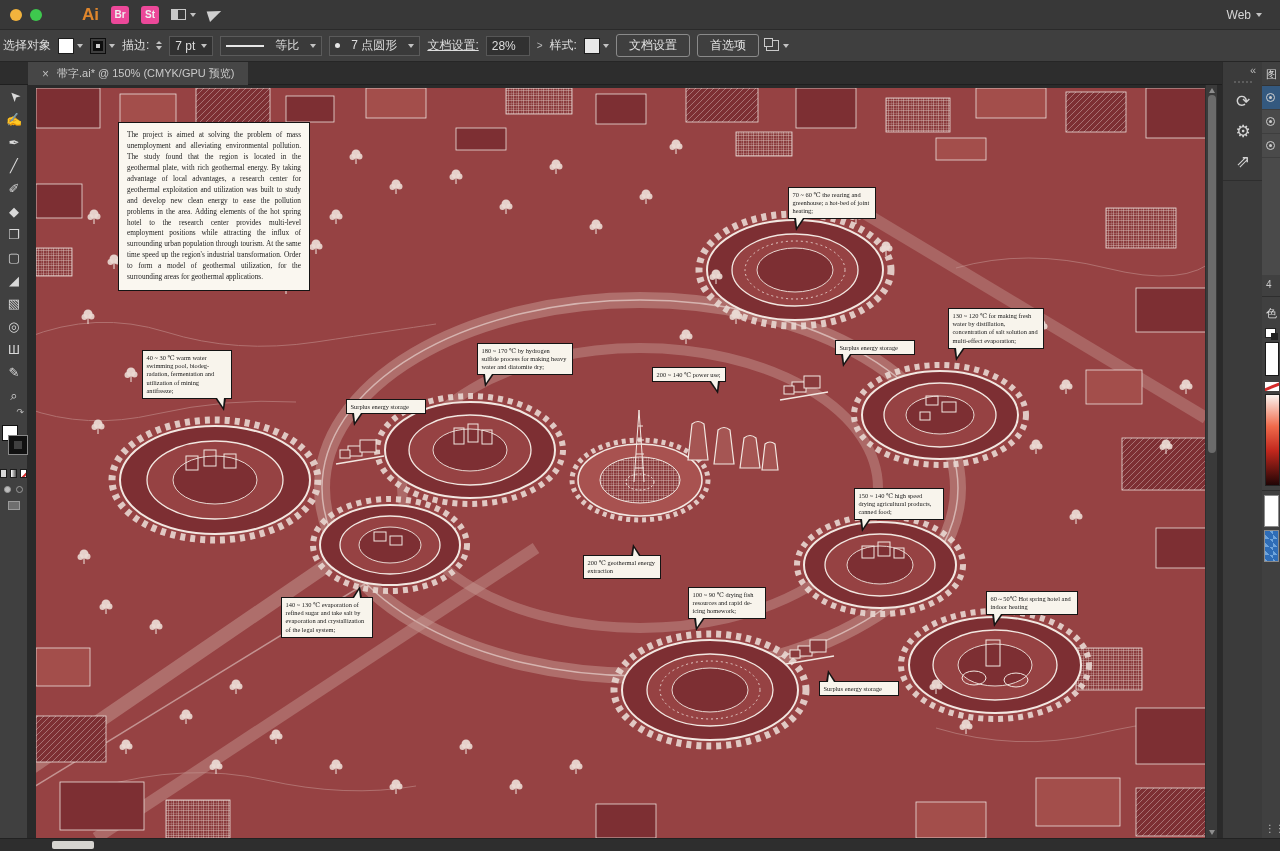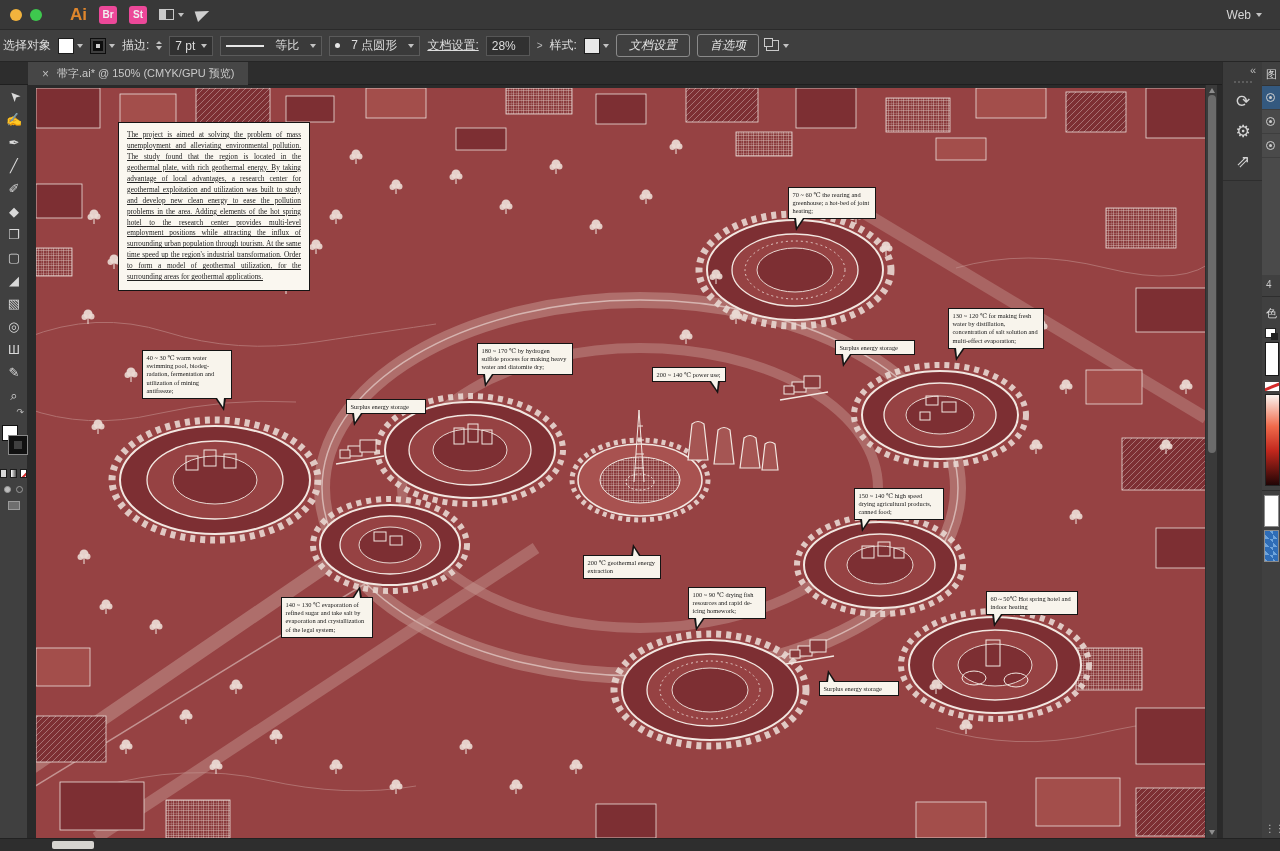--- a/index.html
+++ b/index.html
@@ -6,21 +6,21 @@
   html,body { width:1280px; height:851px; overflow:hidden; background:#222; }
   body { font-family:"Liberation Sans","DejaVu Sans",sans-serif; }
   #app { position:relative; width:1280px; height:851px; background:#2a2a2a; }
 
   
   .titlebar { position:absolute; left:0; top:0; width:1280px; height:30px; background:#383838;
               display:flex; align-items:center; gap:12px; padding:0 10px; border-bottom:1px solid #2a2a2a; }
   .tdot { width:12px; height:12px; border-radius:50%; }
   .tdot.y { background:#f2b33d; }
   .tdot.g { background:#3ec84e; margin-left:-4px; }
-  .ai-logo { color:#e0862c; font-weight:bold; font-size:17px; margin-left:16px; letter-spacing:0; }
+  .ai-logo { color:#e0862c; font-weight:bold; font-size:17px; margin-left:28px; letter-spacing:0; }
   .mini-app { width:18px; height:18px; background:#ec4899; color:#f0f0f0; font-size:10px; font-weight:bold;
               display:flex; align-items:center; justify-content:center; border-radius:3px; }
   .arrange-ic { display:flex; align-items:center; gap:4px; }
   .arr-sq { width:15px; height:11px; border:1px solid #c9c9c9; display:inline-block; position:relative; }
   .arr-sq::after { content:""; position:absolute; left:0; top:0; width:6px; height:9px; background:#c9c9c9; }
   .share-ic { width:0; height:0; border-left:14px solid #cfcfcf; border-top:4px solid transparent;
               border-bottom:7px solid transparent; transform:rotate(-18deg); }
   .spacer { flex:1; }
   .workspace { color:#d6d6d6; font-size:12px; display:flex; align-items:center; gap:5px; padding-right:8px; }
   .cv { width:0; height:0; border-left:3.5px solid transparent; border-right:3.5px solid transparent;
@@ -37,21 +37,21 @@
   .swatch.stroke-sw::after { content:""; position:absolute; inset:2px; border:3px solid #0e0e0e; background:#cfcfcf; }
   .swpair { display:flex; align-items:center; gap:3px; }
   .numbox { background:#313131; border:1px solid #575757; padding:1px 5px; min-width:44px; height:20px;
             display:flex; align-items:center; justify-content:space-between; gap:6px; }
   .dropbox { background:#3a3a3a; border:1px solid #5b5b5b; padding:1px 5px; height:20px;
              display:flex; align-items:center; gap:11px; }
   .stroke-line { width:38px; height:2px; background:#e6e6e6; }
   .bullet { width:5px; height:5px; border-radius:50%; background:#e6e6e6; }
   .stepper { display:flex; flex-direction:column; gap:2px; }
   .underl { text-decoration:underline; }
-  .cbtn { border:1px solid #8a8a8a; border-radius:3px; padding:2px 12px; color:#e3e3e3; font-size:12px; background:transparent;font-style:italic; }
+  .cbtn { border:1px solid #8a8a8a; border-radius:3px; padding:2px 12px; color:#e3e3e3; font-size:12px; background:transparent; }
   .gt { color:#bbb; font-size:10px; }
   .selsim { display:flex; align-items:center; gap:4px; }
   .selsim .sq { width:13px; height:11px; border:1px solid #c9c9c9; position:relative; }
   .selsim .sq::after { content:""; position:absolute; left:-3px; top:-3px; width:7px; height:7px; background:#3f3f3f; border:1px solid #c9c9c9; }
 
   
   .tabbar { position:absolute; left:0; top:62px; width:1280px; height:23px; background:#2d2d2d; border-bottom:1px solid #1f1f1f; }
   .doc-tab { position:absolute; left:28px; top:0; height:23px; background:#464646; color:#c9c9c9; font-size:11px;
              display:flex; align-items:center; gap:8px; padding:0 14px; }
   .doc-tab .x { color:#bdbdbd; font-size:12px; }
@@ -83,21 +83,21 @@
   .artboard { position:absolute; left:8px; top:3px; width:1170px; height:750px; overflow:hidden; }
   .artboard svg { position:absolute; inset:0; }
   .vscroll { position:absolute; right:5px; top:0; width:12px; height:753px; background:#3a3a3a; border-left:1px solid #2e2e2e; }
   .vthumb { position:absolute; left:2px; top:10px; width:8px; height:358px; background:#6b6b6b; border-radius:4px; }
   .varr { position:absolute; left:3px; width:0; height:0; border-left:3.5px solid transparent; border-right:3.5px solid transparent; }
   .varr.up { top:3px; border-bottom:5px solid #8d8d8d; }
   .varr.dn { bottom:3px; border-top:5px solid #8d8d8d; }
 
   
   .descbox { position:absolute; left:82px; top:34px; width:192px; background:#faf7f0; border:1.5px solid #141414;
-             padding:7px 8px; font:7.3px/1.5 "Liberation Serif","DejaVu Serif",serif; color:#222; text-align:justify;text-decoration:underline; }
+             padding:7px 8px; font:7.3px/1.5 "Liberation Serif","DejaVu Serif",serif; color:#222; text-align:justify; }
   .callout { position:absolute; background:#f8f4ec; border:1.2px solid #141414; padding:2.5px 3.5px;
              font:6.4px/1.32 "Liberation Serif","DejaVu Serif",serif; color:#1a1a1a; }
   .callout::before, .callout::after { content:""; position:absolute; width:0; height:0; }
   .tail-bl::before { left:5px; bottom:-13px; border-top:13px solid #141414; border-left:2px solid transparent; border-right:9px solid transparent; }
   .tail-bl::after  { left:7px; bottom:-9px; border-top:9px solid #f8f4ec; border-left:1px solid transparent; border-right:6px solid transparent; }
   .tail-br::before { right:5px; bottom:-13px; border-top:13px solid #141414; border-right:2px solid transparent; border-left:9px solid transparent; }
   .tail-br::after  { right:7px; bottom:-9px; border-top:9px solid #f8f4ec; border-right:1px solid transparent; border-left:6px solid transparent; }
   .tail-top::before { left:62%; top:-12px; border-bottom:12px solid #141414; border-left:2px solid transparent; border-right:8px solid transparent; }
   .tail-top::after  { left:64%; top:-8px; border-bottom:8px solid #f8f4ec; border-left:1px solid transparent; border-right:5px solid transparent; }
   .tail-tr::before { right:10px; top:-12px; border-bottom:12px solid #141414; border-right:2px solid transparent; border-left:8px solid transparent; }

